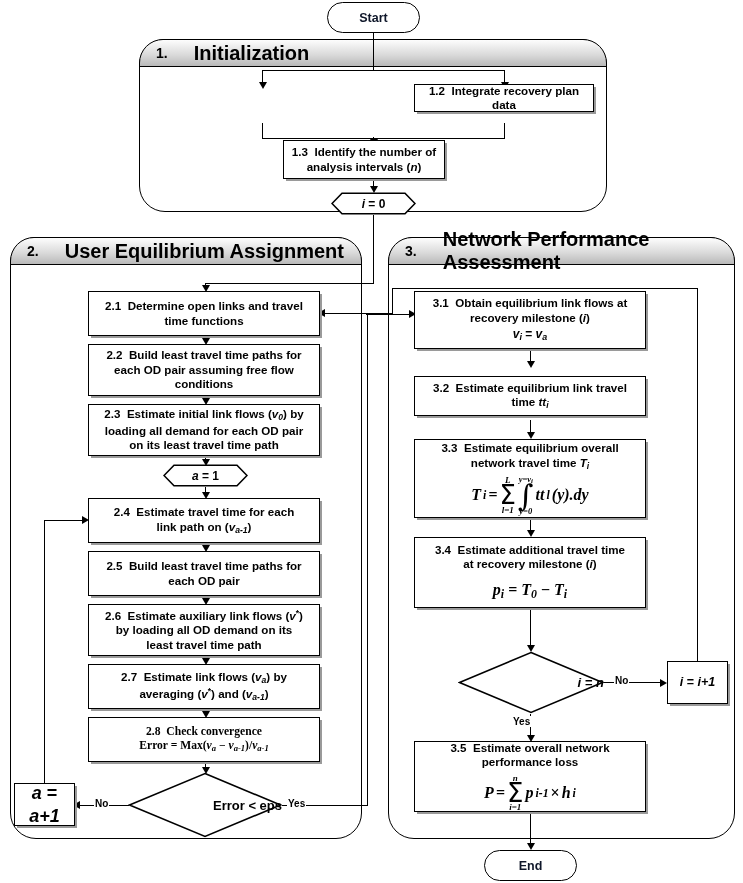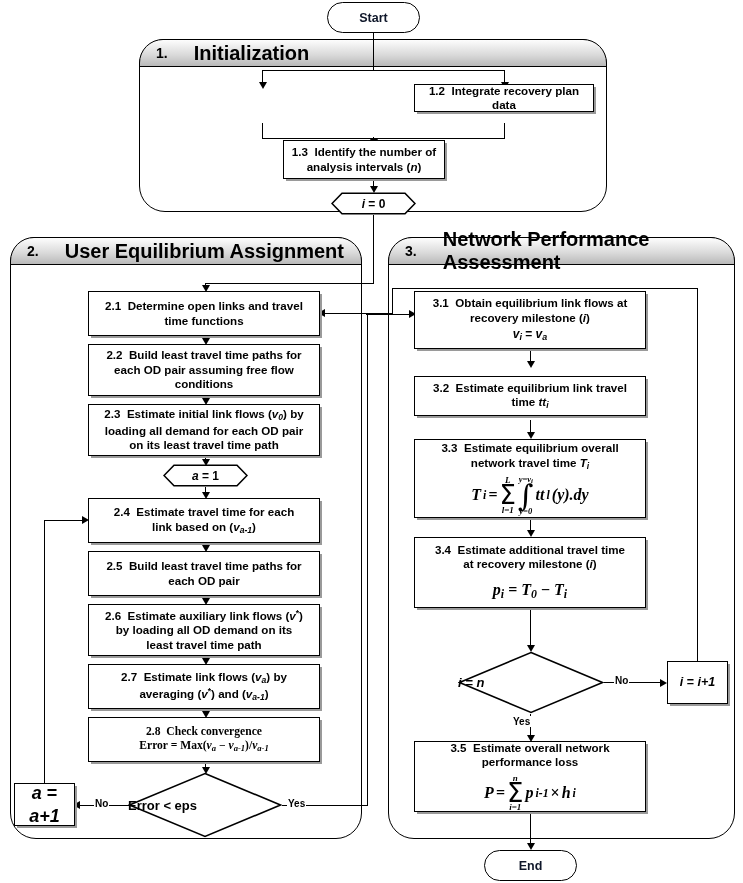--- a/index.html
+++ b/index.html
@@ -36,21 +36,21 @@
     position:absolute;box-sizing:border-box;
     display:flex;align-items:center;justify-content:center;
     font-weight:bold;font-size:12px;color:#000;z-index:6;
   }
   .hex svg{position:absolute;left:0;top:0;}
   .hex span{position:relative;z-index:2;}
 
   
   .dia{
     position:absolute;box-sizing:border-box;
-    display:flex;align-items:center;justify-content:flex-start;
+    display:flex;align-items:center;justify-content:flex-end;
     font-weight:bold;font-size:13px;color:#000;z-index:6;
   }
   .dia svg{position:absolute;left:0;top:0;}
   .dia span{position:relative;z-index:2;}
 
   
   .group{
     position:absolute;box-sizing:border-box;
     border:1.6px solid #000;
     border-radius:26px;
@@ -216,21 +216,21 @@
     </svg>
     <span><span class="it">a</span><span> = 1</span></span>
   </div>
 
   <div class="ln lnv" style="left:205px;top:487px;height:8px;"></div>
   <div class="arrow ar-down" style="left:201.5px;top:492px;"></div>
 
   <div class="pbox" style="left:88px;top:498px;width:232px;height:45px;">
     <div class="inner">
       <span>2.4</span>&nbsp;&nbsp;<span>Estimate travel time for each</span><br>
-      <span>link based on (</span><span class="it">v</span><span class="sub">a-1</span><span>)</span>
+      <span>link path on (</span><span class="it">v</span><span class="sub">a-1</span><span>)</span>
     </div>
   </div>
 
   <div class="ln lnv" style="left:205px;top:543px;height:5px;"></div>
   <div class="arrow ar-down" style="left:201.5px;top:545px;"></div>
 
   <div class="pbox" style="left:88px;top:551px;width:232px;height:45px;">
     <div class="inner">
       <span>2.5</span>&nbsp;&nbsp;<span>Build least travel time paths for</span><br>
       <span>each OD pair</span>

